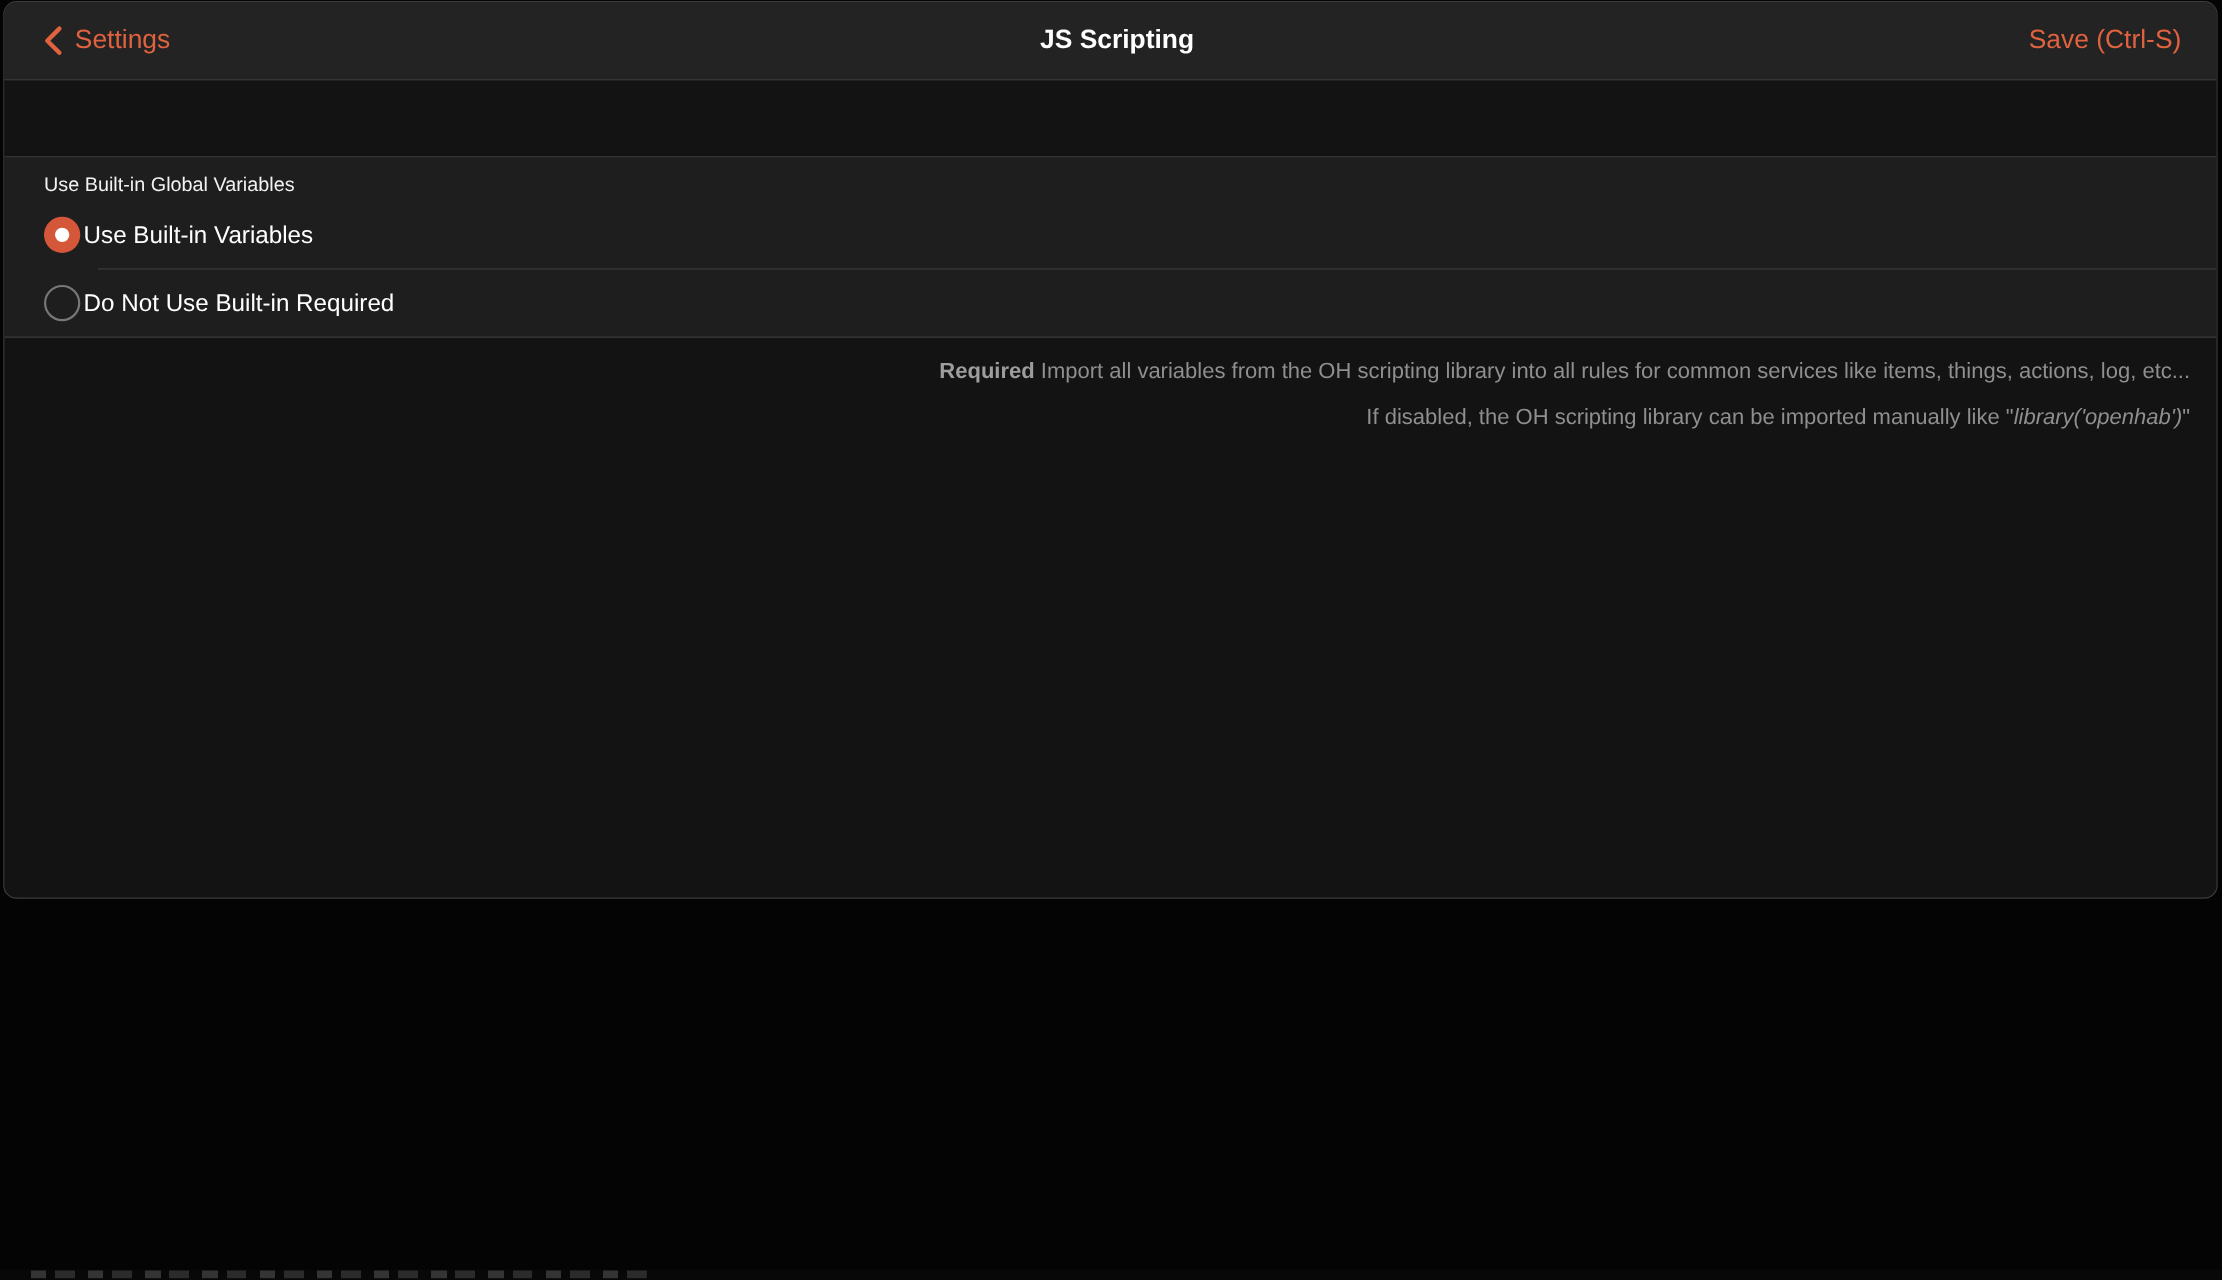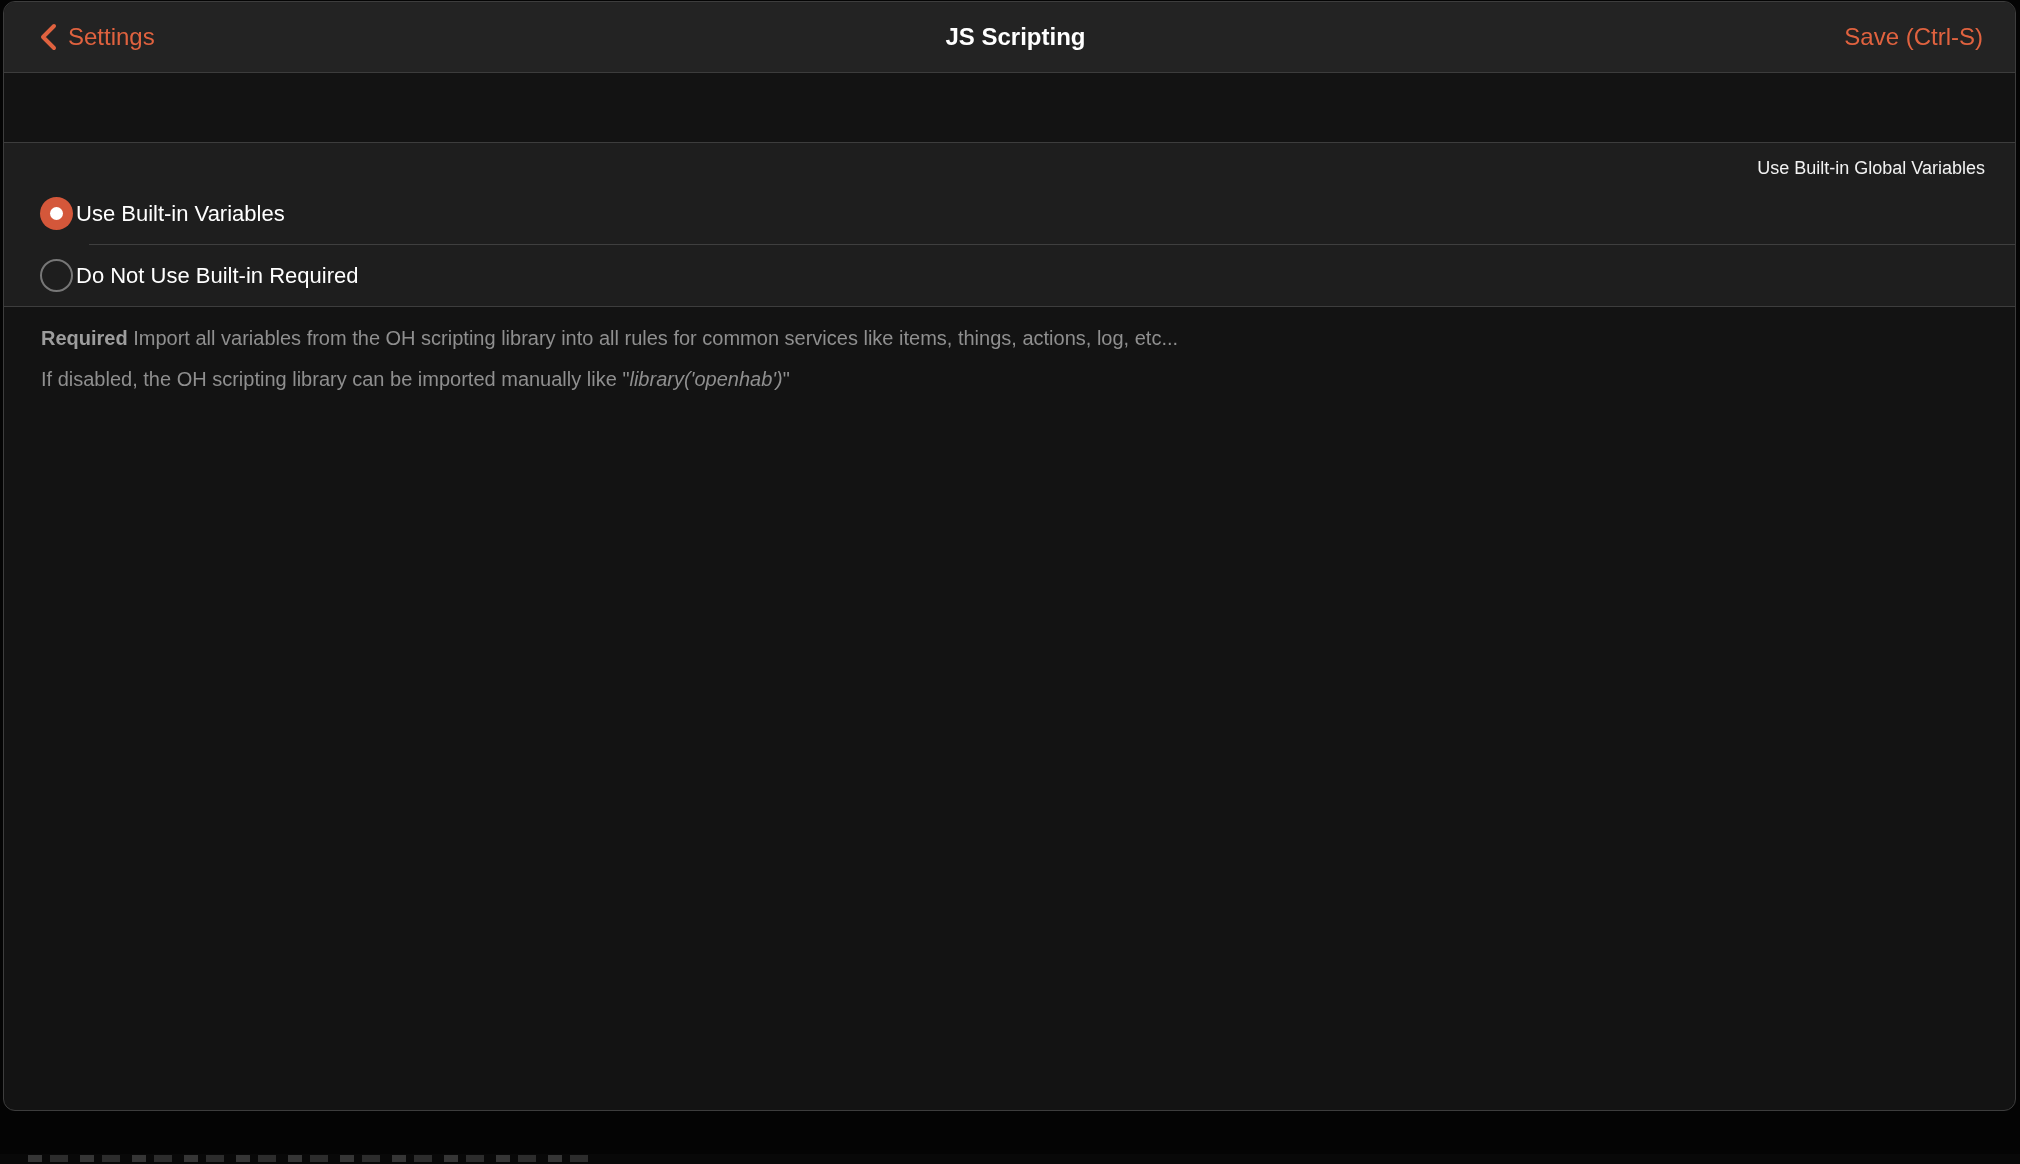--- a/index.html
+++ b/index.html
@@ -3,21 +3,21 @@
 <meta charset="utf-8">
 <style>
   html,body{margin:0;padding:0;background:#040404;}
   body{
     width:2020px;height:1164px;position:relative;overflow:hidden;
     font-family:"Liberation Sans","DejaVu Sans",sans-serif;
     -webkit-font-smoothing:antialiased;
   }
   
   .modal{
-    position:absolute;left:3px;top:1px;width:2013px;height:1110px;
+    position:absolute;left:3px;top:1px;width:2013px;height:816px;
     background:#131313;border:1px solid #3d3d3d;border-radius:12px;
     overflow:hidden;box-sizing:border-box;
   }
   
   .navbar{
     height:71px;background:#232323;border-bottom:1px solid #3c3c3c;
     display:flex;align-items:center;position:relative;
     padding:0 32px 0 34px;box-sizing:border-box;
   }
   .nav-link{
@@ -30,21 +30,20 @@
   }
   .nav-right{margin-left:auto;}
   .chevron svg{display:block;}
   
   .gap-band{height:69px;background:#131313;}
   
   .card{
     background:#1e1e1e;
     border-top:1px solid rgba(255,255,255,0.14);
     border-bottom:1px solid rgba(255,255,255,0.14);
-    text-align:right;
   }
   .card-label{
     padding:12px 30px 2px 36px;
     font-size:18px;color:#f2f2f2;line-height:26px;
   }
   .radio-row{
     display:flex;align-items:center;height:61px;
     padding-left:36px;cursor:pointer;
   }
   .radio-circle{
@@ -54,21 +53,21 @@
   }
   .radio-row.selected .radio-circle{
     border:none;background:#d4573a;
   }
   .radio-dot{display:none;width:13px;height:13px;border-radius:50%;background:#ffffff;}
   .radio-row.selected .radio-dot{display:block;}
   .radio-label{margin-left:3px;font-size:22px;color:#ffffff;}
   .row-divider{height:1px;background:rgba(255,255,255,0.15);margin-left:85px;}
   
   .description{
-    padding:4px 24px 0 37px;color:#8f8f8f;font-size:20px;line-height:27px;
+    padding:4px 24px 0 37px;color:#8f8f8f;font-size:20px;line-height:27px;text-align:right;
   }
   .description p{margin:14px 0 0 0;}
   .description b{font-weight:700;color:#9d9d9d;}
   .description i{font-style:italic;}
   
   .backdrop-strip{
     position:absolute;left:0;bottom:0;width:100%;height:10px;background:#080808;
   }
   .occluded-text{
     position:absolute;left:28px;bottom:2px;height:7px;width:560px;opacity:.55;

